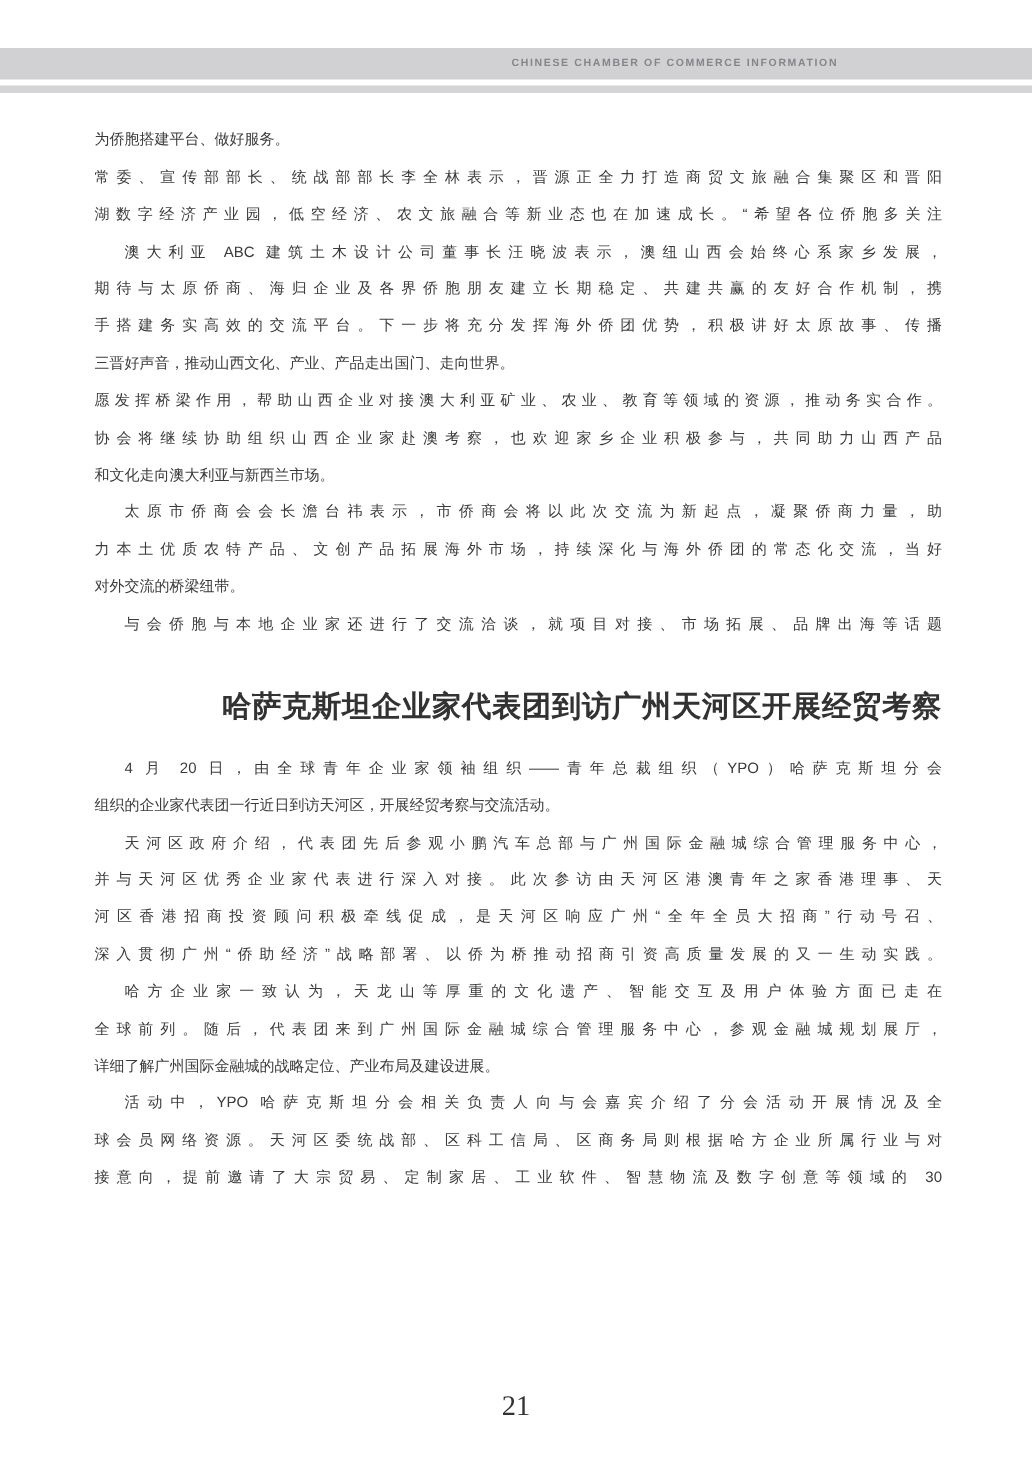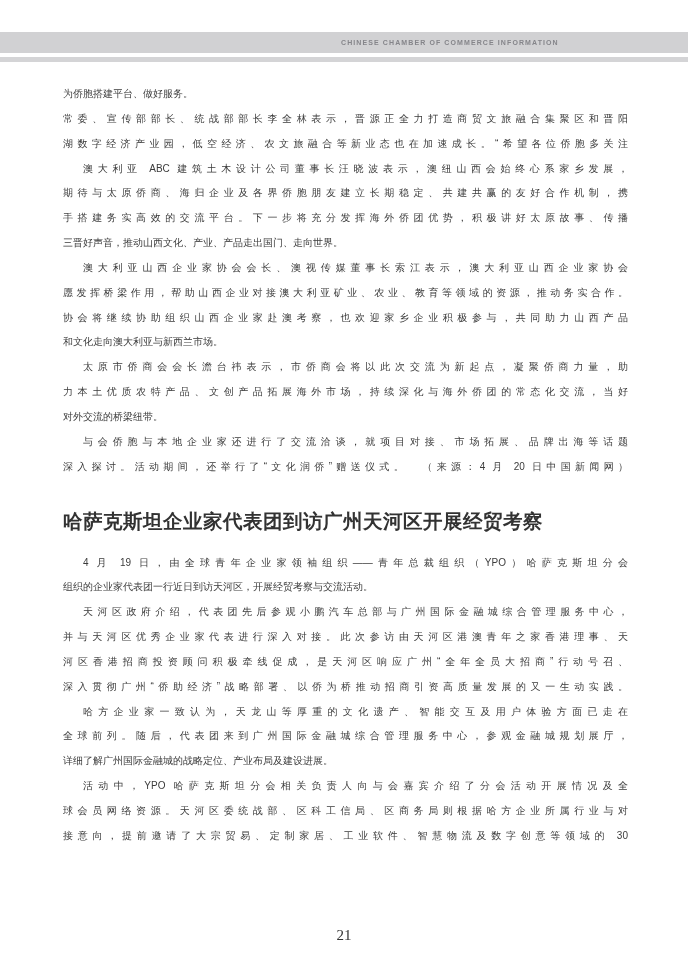--- a/index.html
+++ b/index.html
@@ -58,35 +58,35 @@
     text-align-last: justify;
   }
   .line.noflush {
     text-align-last: left;
   }
   .line.indent {
     text-indent: 2em;
   }
   .article-title {
     margin: 26px 0 15px 0;
-    text-align: left;
+    text-align: right;
     font-size: 19.5px;
     line-height: 30px;
     font-weight: bold;
     color: #323232;
     letter-spacing: 0.5px;
   }
   .page-number {
     position: absolute;
     top: 927px;
     left: 0;
     width: 100%;
     text-align: center;
     font-family: "Liberation Serif", serif;
-    font-size: 15px;
+    font-size: 19px;
     color: #333333;
   }
 </style>
 </head>
 <body>
 
 <div class="page">
 
   <div class="banner"></div>
   <div class="banner-title">CHINESE CHAMBER OF COMMERCE INFORMATION</div>
@@ -95,35 +95,33 @@
   <div class="body-text">
 
     <div>
         <div class="line noflush">为侨胞搭建平台、做好服务。</div>
         <div class="line">常委、宣传部部长、统战部部长李全林表示，晋源正全力打造商贸文旅融合集聚区和晋阳</div>
         <div class="line">湖数字经济产业园，低空经济、农文旅融合等新业态也在加速成长。“希望各位侨胞多关注</div>
         <div class="line indent">澳大利亚 ABC 建筑土木设计公司董事长汪晓波表示，澳纽山西会始终心系家乡发展，</div>
         <div class="line">期待与太原侨商、海归企业及各界侨胞朋友建立长期稳定、共建共赢的友好合作机制，携</div>
         <div class="line">手搭建务实高效的交流平台。下一步将充分发挥海外侨团优势，积极讲好太原故事、传播</div>
         <div class="line noflush">三晋好声音，推动山西文化、产业、产品走出国门、走向世界。</div>
-        <div class="line indent">澳大利亚山西企业家协会会长、澳视传媒董事长索江表示，澳大利亚山西企业家协会</div>
         <div class="line">愿发挥桥梁作用，帮助山西企业对接澳大利亚矿业、农业、教育等领域的资源，推动务实合作。</div>
         <div class="line">协会将继续协助组织山西企业家赴澳考察，也欢迎家乡企业积极参与，共同助力山西产品</div>
         <div class="line noflush">和文化走向澳大利亚与新西兰市场。</div>
         <div class="line indent">太原市侨商会会长澹台祎表示，市侨商会将以此次交流为新起点，凝聚侨商力量，助</div>
         <div class="line">力本土优质农特产品、文创产品拓展海外市场，持续深化与海外侨团的常态化交流，当好</div>
         <div class="line noflush">对外交流的桥梁纽带。</div>
         <div class="line indent">与会侨胞与本地企业家还进行了交流洽谈，就项目对接、市场拓展、品牌出海等话题</div>
-        <div class="line">深入探讨。活动期间，还举行了“文化润侨”赠送仪式。　（来源：4 月 20 日中国新闻网）</div>
       </div>
 
     <div class="article-title">哈萨克斯坦企业家代表团到访广州天河区开展经贸考察</div>
 
     <div>
-        <div class="line indent">4 月 19 日，由全球青年企业家领袖组织——青年总裁组织（YPO）哈萨克斯坦分会</div>
+        <div class="line indent">4 月 20 日，由全球青年企业家领袖组织——青年总裁组织（YPO）哈萨克斯坦分会</div>
         <div class="line noflush">组织的企业家代表团一行近日到访天河区，开展经贸考察与交流活动。</div>
         <div class="line indent">天河区政府介绍，代表团先后参观小鹏汽车总部与广州国际金融城综合管理服务中心，</div>
         <div class="line">并与天河区优秀企业家代表进行深入对接。此次参访由天河区港澳青年之家香港理事、天</div>
         <div class="line">河区香港招商投资顾问积极牵线促成，是天河区响应广州“全年全员大招商”行动号召、</div>
         <div class="line">深入贯彻广州“侨助经济”战略部署、以侨为桥推动招商引资高质量发展的又一生动实践。</div>
         <div class="line indent">哈方企业家一致认为，天龙山等厚重的文化遗产、智能交互及用户体验方面已走在</div>
         <div class="line">全球前列。随后，代表团来到广州国际金融城综合管理服务中心，参观金融城规划展厅，</div>
         <div class="line noflush">详细了解广州国际金融城的战略定位、产业布局及建设进展。</div>
         <div class="line indent">活动中，YPO 哈萨克斯坦分会相关负责人向与会嘉宾介绍了分会活动开展情况及全</div>
         <div class="line">球会员网络资源。天河区委统战部、区科工信局、区商务局则根据哈方企业所属行业与对</div>

